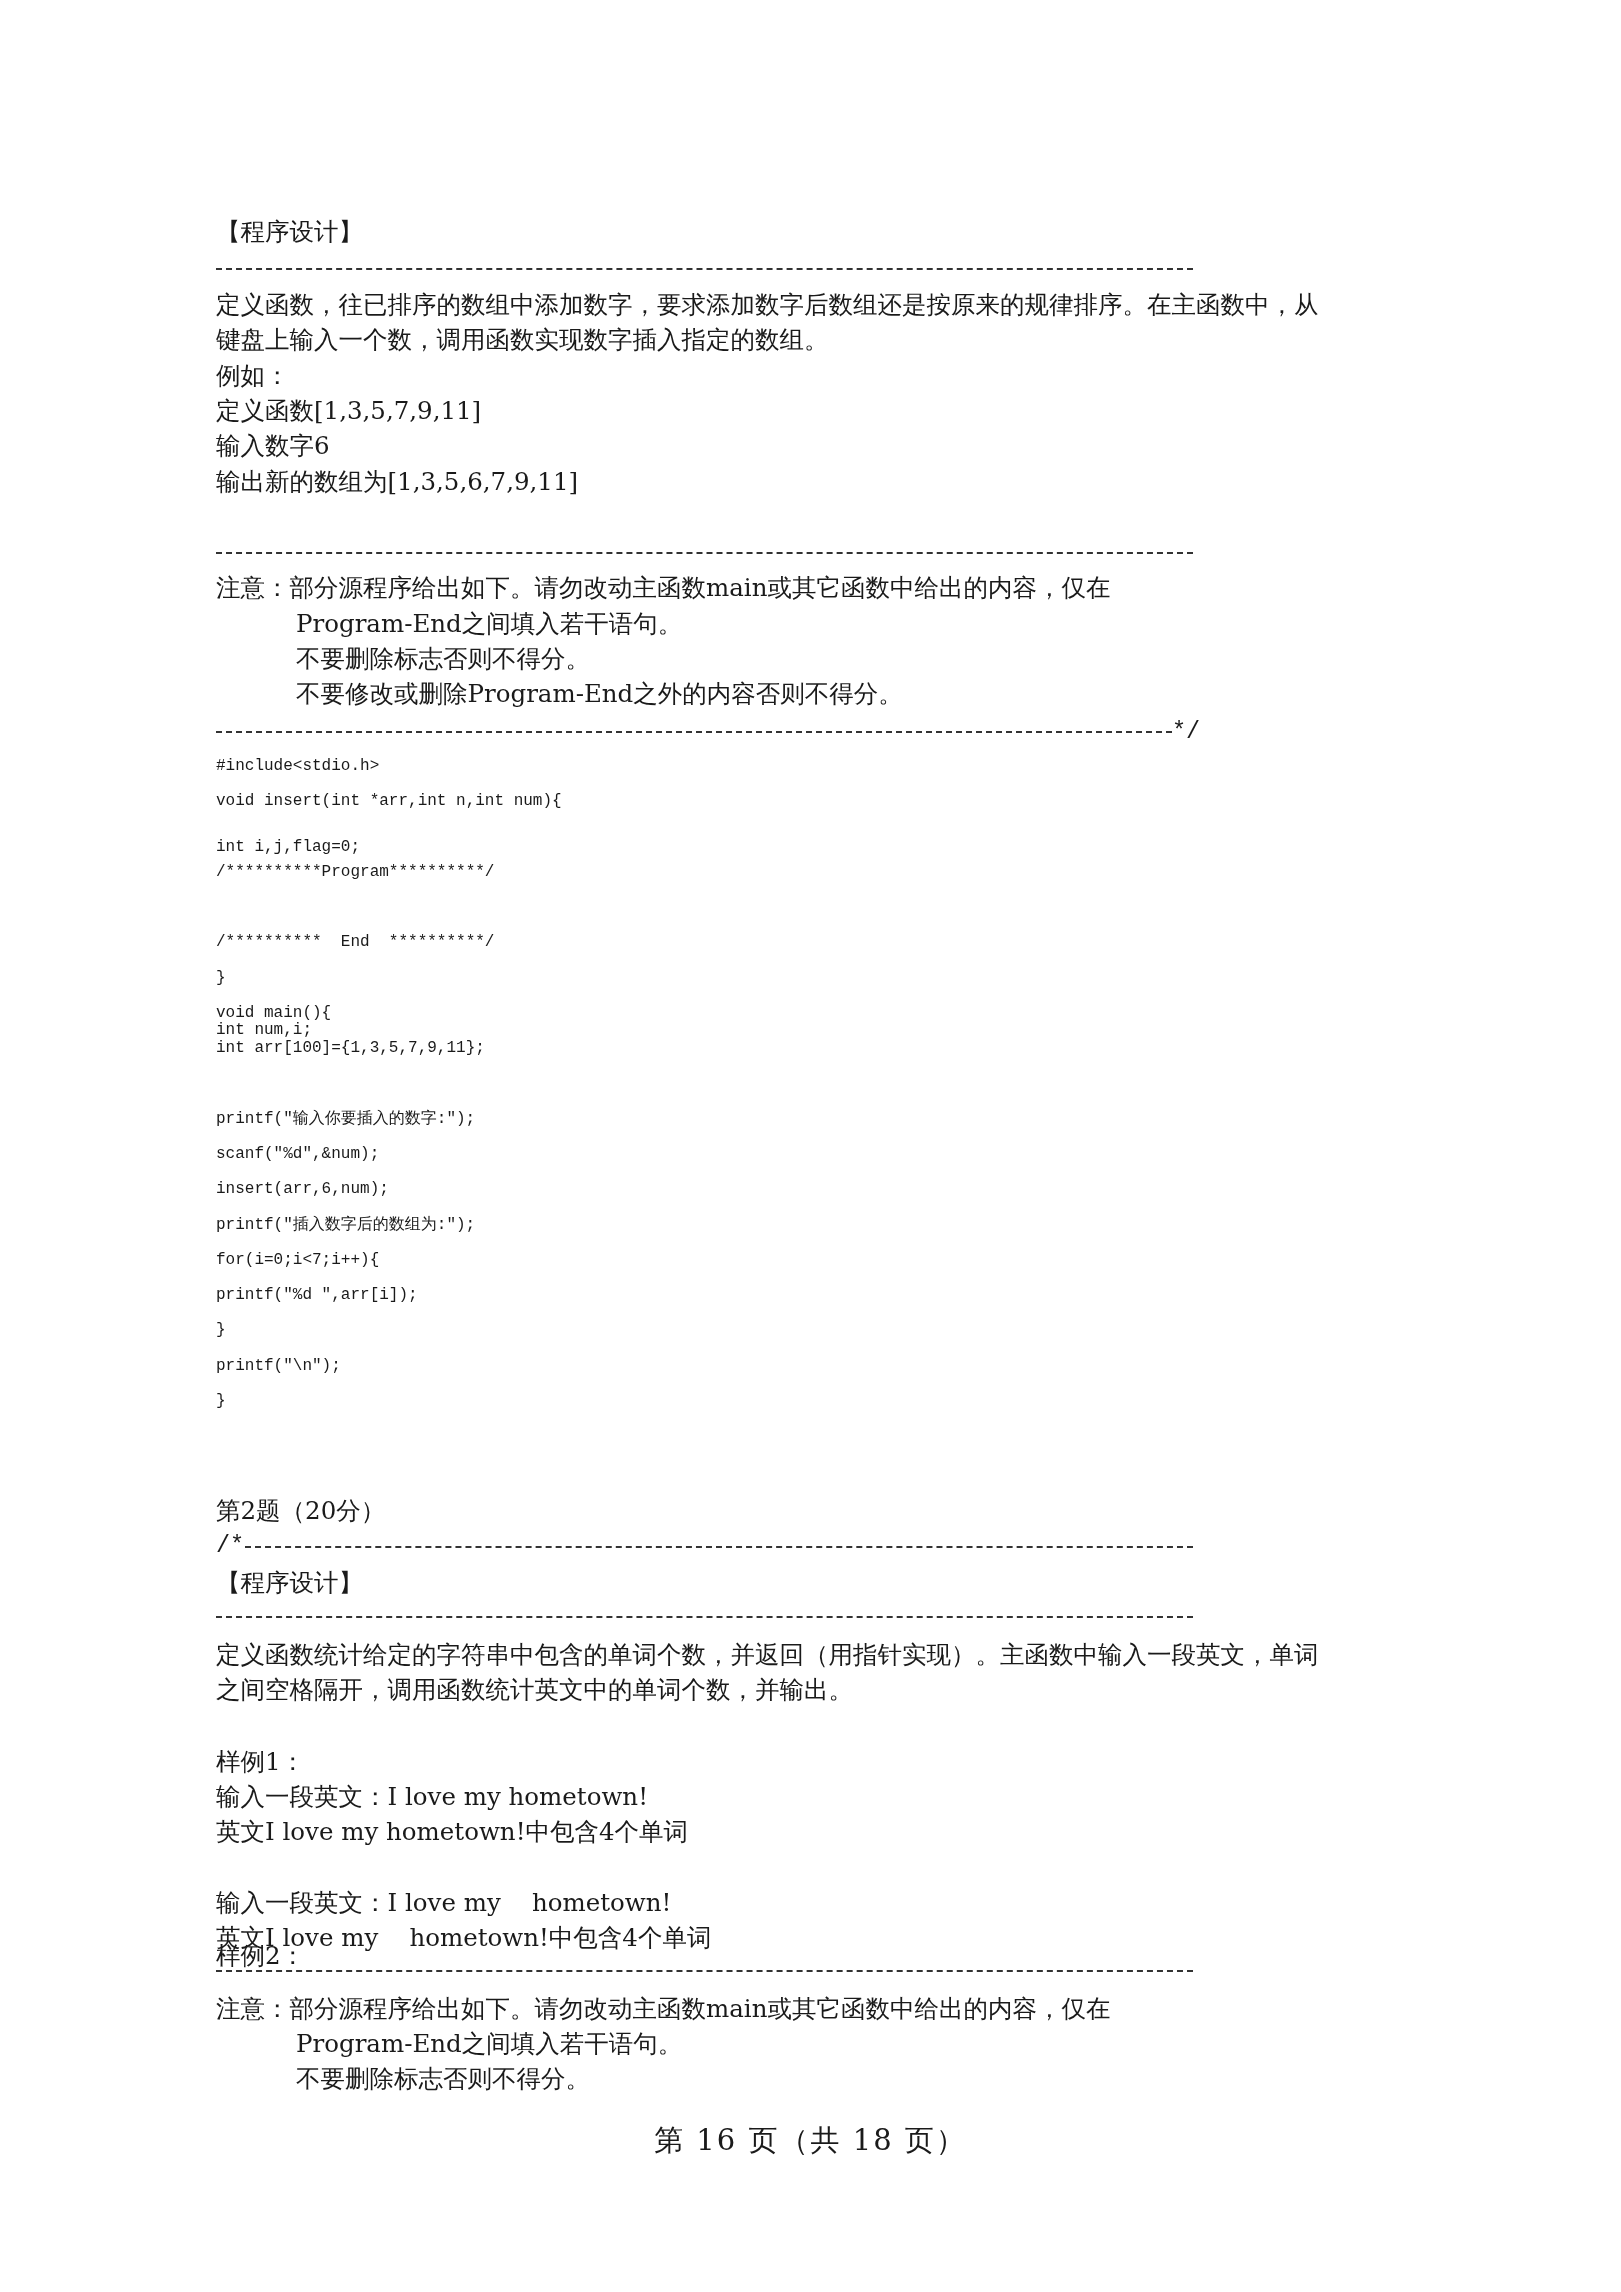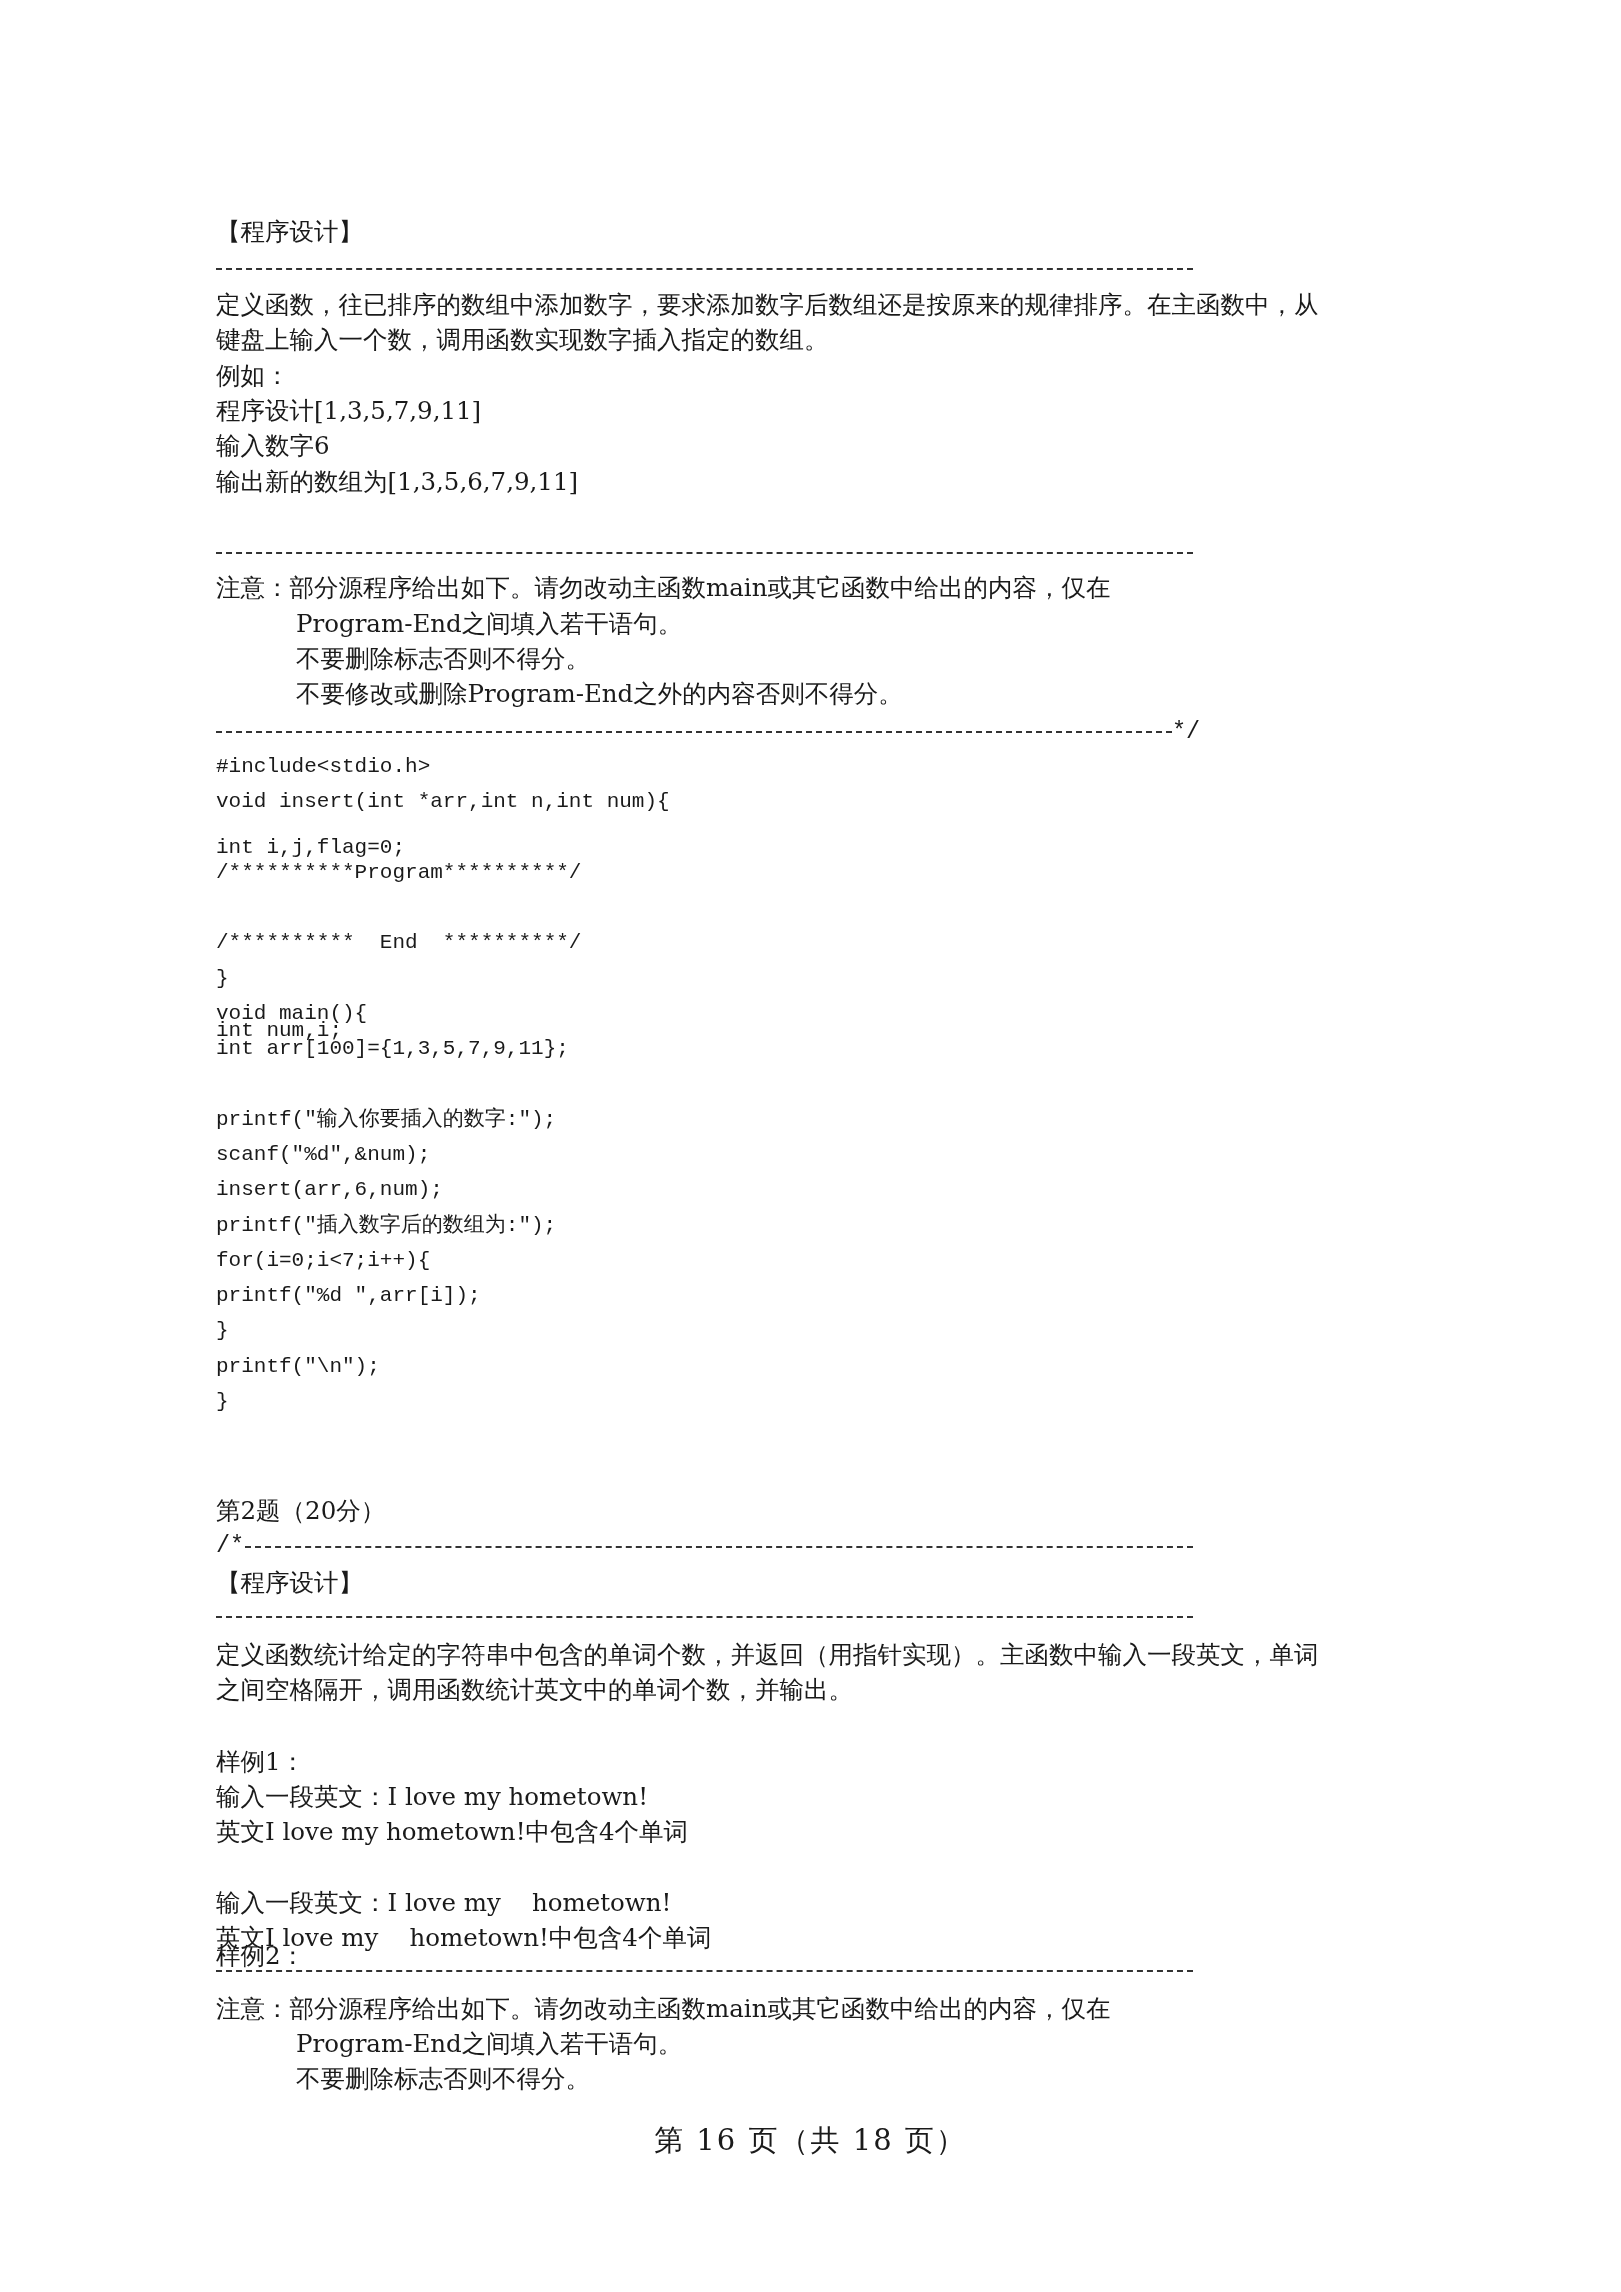--- a/index.html
+++ b/index.html
@@ -2,38 +2,38 @@
 <html><head>
 <meta charset="utf-8">
 <style>
   html, body { margin: 0; padding: 0; background: #ffffff; }
   body { width: 1621px; height: 2293px; position: relative; overflow: hidden;
          font-family: "DejaVu Serif", "Liberation Serif", serif; color: #1a1a1a; }
   .page { position: absolute; left: 0; top: 0; width: 1621px; height: 1672px; background: #fff; }
   .ln { position: absolute; left: 216px; font-size: 24.5px; line-height: 35px; height: 35px;
         white-space: pre; letter-spacing: 0px; }
   .ind { left: 296px; }
-  .code { font-family: "Liberation Mono", "DejaVu Sans Mono", monospace; font-size: 21px; }
+  .code { font-family: "Liberation Mono", "DejaVu Sans Mono", monospace; font-size: 16px; }
   .rule { position: absolute; left: 216px; height: 0; border-top: 2px dashed #333;
           width: 977px; }
   .rule-tail { position: absolute; font-family: "Liberation Mono", monospace; font-size: 23.5px; line-height: 35px; }
   .footer { position: absolute; left: 0; width: 1621px; text-align: center; top: 2121px;
             font-size: 29px; line-height: 39px; letter-spacing: 2px; white-space: pre; }
 </style>
 </head>
 <body>
 
 <div class="page">
 
   <div class="ln" style="top:214px">【程序设计】</div>
   <div class="rule" style="top:268px"></div>
   <div class="ln" style="top:322px">键盘上输入一个数，调用函数实现数字插入指定的数组。</div>
   <div class="ln" style="top:287px">定义函数，往已排序的数组中添加数字，要求添加数字后数组还是按原来的规律排序。在主函数中，从</div>
   <div class="ln" style="top:358px">例如：</div>
-  <div class="ln" style="top:393px">程序设计[1,3,5,7,9,11]</div>
+  <div class="ln" style="top:393px">定义函数[1,3,5,7,9,11]</div>
   <div class="ln" style="top:428px">输入数字6</div>
   <div class="ln" style="top:464px">输出新的数组为[1,3,5,6,7,9,11]</div>
 
   <div class="rule" style="top:552px"></div>
   <div class="ln" style="top:570px">注意：部分源程序给出如下。请勿改动主函数main或其它函数中给出的内容，仅在</div>
   <div class="ln ind" style="top:606px">Program-End之间填入若干语句。</div>
   <div class="ln ind" style="top:641px">不要删除标志否则不得分。</div>
   <div class="ln ind" style="top:676px">不要修改或删除Program-End之外的内容否则不得分。</div>
   <div class="rule" style="top:731px; width:956px"></div>
   <div class="rule-tail" style="left:1172px; top:714px">*/</div>

